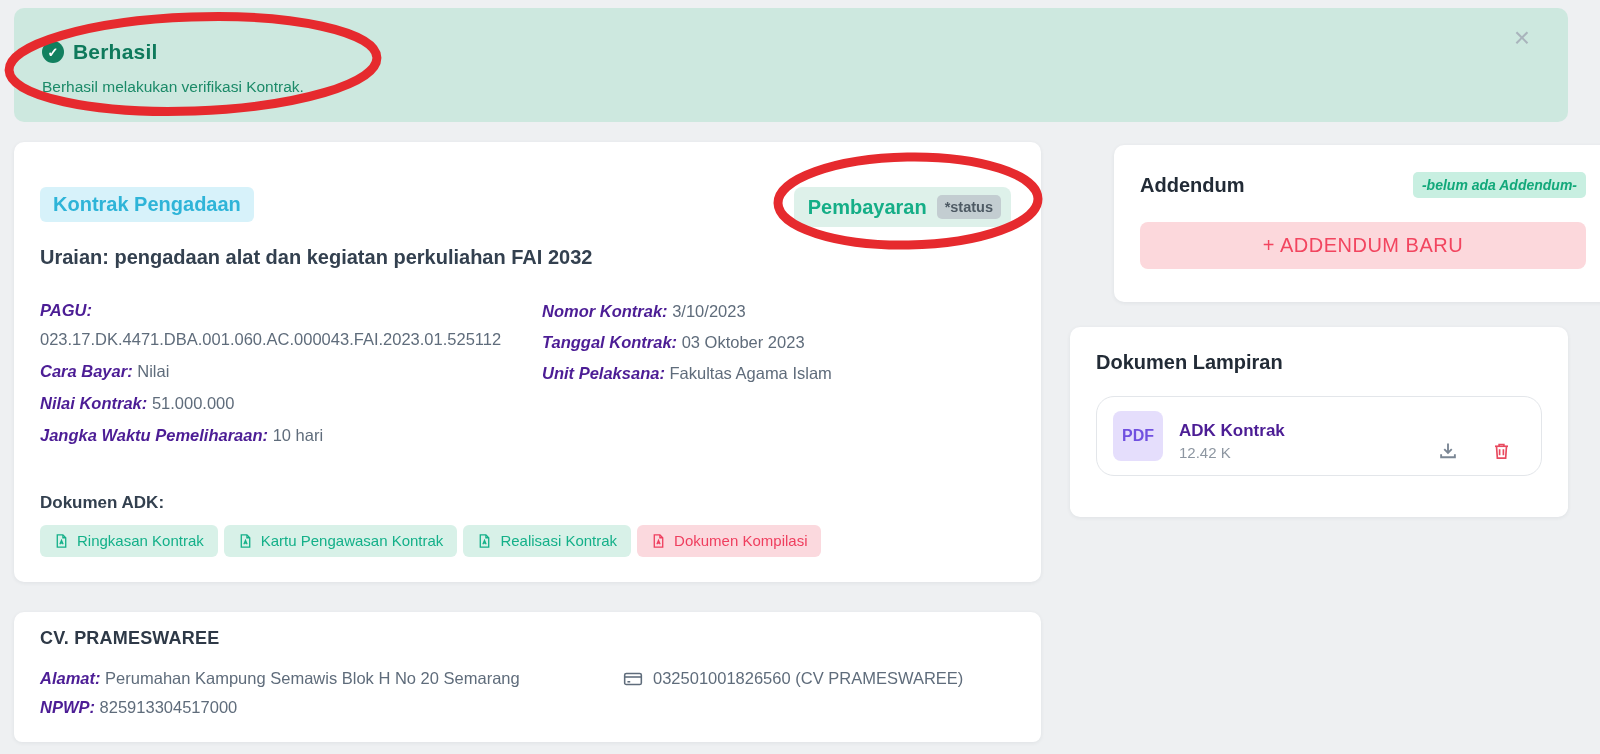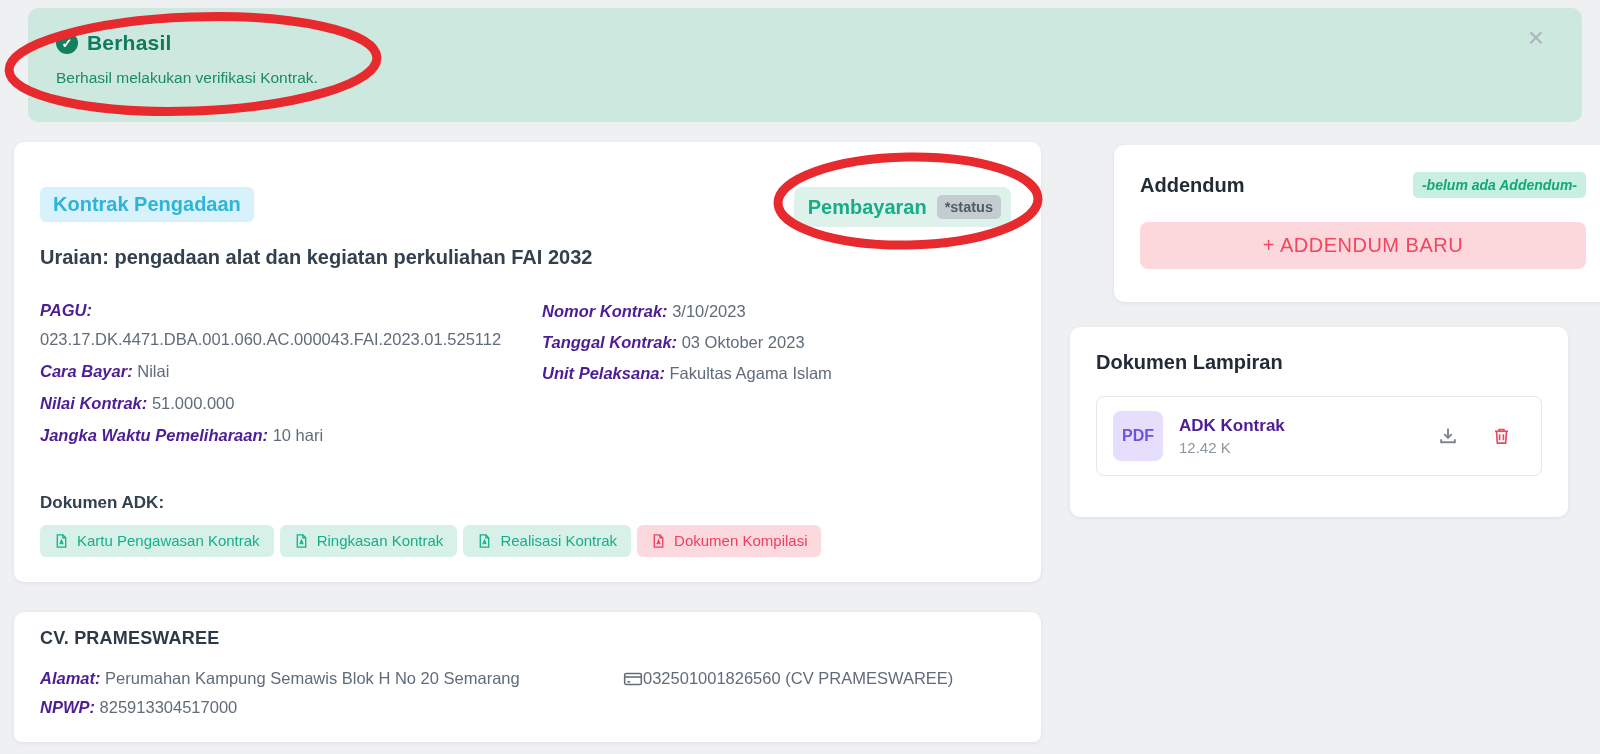--- a/index.html
+++ b/index.html
@@ -12,22 +12,22 @@
   }
   .card {
     position:absolute;
     background:#ffffff;
     border-radius:10px;
     box-shadow:0 1px 4px rgba(30,40,60,0.07);
   }
 
   
   .alert {
-    position:absolute; left:28px; top:8px; width:1554px; height:114px;
-    background:#cde8df; border-radius:10px; padding:23px 28px;
+    position:absolute; left:14px; top:8px; width:1554px; height:114px;
+    background:#cde8df; border-radius:10px; padding:32px 28px;
   }
   .alert-title-row { display:flex; align-items:center; gap:9px; }
   .check-circle {
     width:22px; height:22px; border-radius:50%;
     background:#11805f; color:#ffffff;
     display:flex; align-items:center; justify-content:center;
     font-size:13px; font-weight:bold; line-height:1;
   }
   .alert-title { font-size:21px; font-weight:bold; color:#0f7a5c; letter-spacing:0.2px; }
   .alert-msg { margin-top:14px; font-size:15.5px; color:#1b8a68; }
@@ -90,22 +90,22 @@
     width:100%; margin-top:24px; height:47px;
     background:#fcd8dc; color:#f2455f;
     font-size:20px; letter-spacing:0.5px;
     border:none; border-radius:8px; cursor:pointer; font-family:inherit;
   }
 
   
   .attach-card { left:1070px; top:327px; width:498px; height:190px; padding:24px 26px; }
   .attach-title { font-size:20px; font-weight:bold; color:#222b36; }
   .file-row {
-    margin-top:22px; border:1px solid #e3e6ea; border-radius:8px;
-    padding:14px 16px; display:flex; align-items:center;
+    margin-top:22px; border:1px solid #e3e6ea; border-radius:18px;
+    padding:14px 16px; display:flex; align-items:flex-end;
   }
   .file-chip {
     width:50px; height:50px; border-radius:8px;
     background:#e5defc; color:#7050e0;
     font-size:16px; font-weight:bold;
     display:flex; align-items:center; justify-content:center;
   }
   .file-meta { margin-left:16px; }
   .file-name { font-size:17px; font-weight:bold; color:#4c1d95; }
   .file-size { font-size:15px; color:#8d96a1; margin-top:3px; }
@@ -114,21 +114,21 @@
   .dl-icon { color:#7a8694; }
   .trash-icon { color:#e84a5f; }
 
   
   .vendor-card { left:14px; top:612px; width:1027px; height:130px; padding:16px 26px; border-radius:10px 10px 8px 8px; }
   .vendor-name { font-size:18px; font-weight:bold; color:#2e3947; letter-spacing:0.2px; }
   .vendor-line { font-size:16.5px; line-height:29px; }
   .vendor-line.first { margin-top:15px; }
   .bank-row {
     position:absolute; left:609px; top:57px;
-    display:flex; align-items:center; 
+    display:flex; align-items:center; gap:10px;
     font-size:16.5px; color:#5f6c7b;
   }
   .bank-row svg { color:#5f6c7b; }
 
   
   .annotations { position:absolute; left:0; top:0; width:1600px; height:754px; pointer-events:none; }
 </style>
 </head>
 <body>
 
@@ -188,29 +188,29 @@
   </div>
 
   <div class="adk-heading">Dokumen ADK:</div>
   <div class="adk-row">
     <button class="adk-btn adk-green">
       <svg width="15" height="16" viewBox="0 0 16 16" fill="none" stroke="currentColor" stroke-width="1.4">
           <path d="M3.5 1.5h6l3 3v10h-9z"></path>
           <path d="M9.5 1.5v3h3"></path>
           <path d="M6.3 11.5l1.7-4 1.7 4M6.9 10.2h2.2"></path>
         </svg>
+      <span>Ringkasan Kontrak</span>
+    </button>
+    <button class="adk-btn adk-green">
+      <svg width="15" height="16" viewBox="0 0 16 16" fill="none" stroke="currentColor" stroke-width="1.4">
+          <path d="M3.5 1.5h6l3 3v10h-9z"></path>
+          <path d="M9.5 1.5v3h3"></path>
+          <path d="M6.3 11.5l1.7-4 1.7 4M6.9 10.2h2.2"></path>
+        </svg>
       <span>Kartu Pengawasan Kontrak</span>
-    </button>
-    <button class="adk-btn adk-green">
-      <svg width="15" height="16" viewBox="0 0 16 16" fill="none" stroke="currentColor" stroke-width="1.4">
-          <path d="M3.5 1.5h6l3 3v10h-9z"></path>
-          <path d="M9.5 1.5v3h3"></path>
-          <path d="M6.3 11.5l1.7-4 1.7 4M6.9 10.2h2.2"></path>
-        </svg>
-      <span>Ringkasan Kontrak</span>
     </button>
     <button class="adk-btn adk-green">
       <svg width="15" height="16" viewBox="0 0 16 16" fill="none" stroke="currentColor" stroke-width="1.4">
           <path d="M3.5 1.5h6l3 3v10h-9z"></path>
           <path d="M9.5 1.5v3h3"></path>
           <path d="M6.3 11.5l1.7-4 1.7 4M6.9 10.2h2.2"></path>
         </svg>
       <span>Realisasi Kontrak</span>
     </button>
     <button class="adk-btn adk-red">

